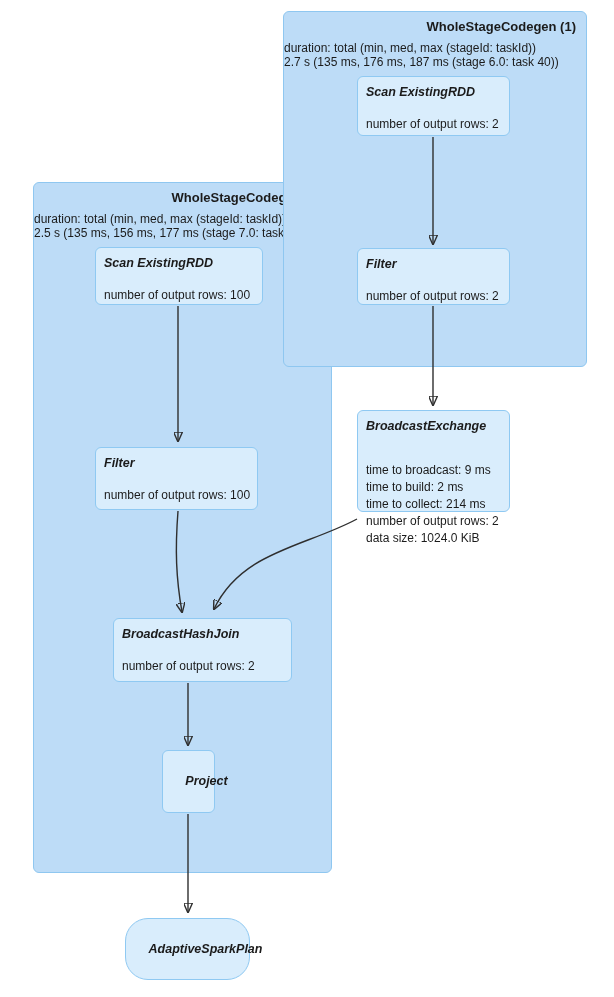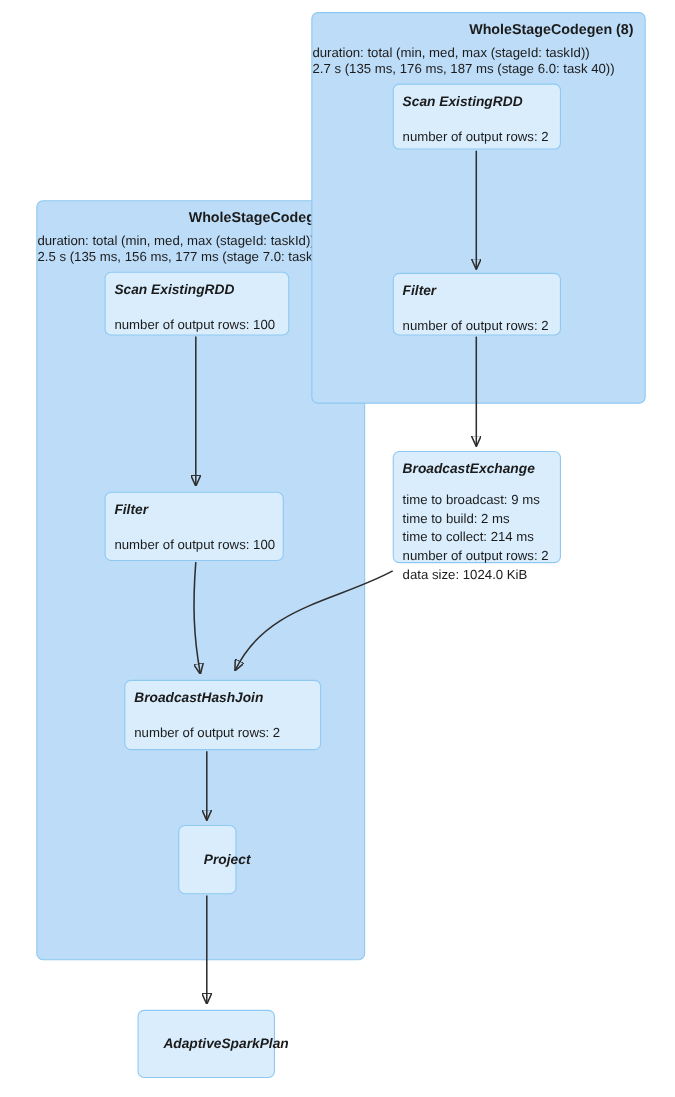--- a/index.html
+++ b/index.html
@@ -29,50 +29,50 @@
   }
   .node{
     position:absolute;background:var(--node-fill);
     border:1px solid var(--node-border);border-radius:6px;box-sizing:border-box;
     z-index:3;font-size:12px;line-height:15px;padding-left:36px;
   }
   .node-pad{padding:8px 8px;}
   .node-title{font-weight:700;font-size:12.5px;white-space:nowrap;font-style:italic;}
   .node-metrics{margin-top:16px;}
   .metric{line-height:17px;white-space:nowrap;}
-  #node-be .node-metrics{margin-top:12px;}
+  #node-be .node-metrics{margin-top:28px;}
   .node-center{display:flex;align-items:center;justify-content:center;}
   #node-scan1{left:357px;top:76px;width:153px;height:60px;}
   #node-filter1{left:357px;top:248px;width:153px;height:57px;}
   #node-be{left:357px;top:410px;width:153px;height:102px;}
   #node-scan2{left:95px;top:247px;width:168px;height:58px;}
   #node-filter2{left:95px;top:447px;width:163px;height:63px;}
   #node-bhj{left:113px;top:618px;width:179px;height:64px;}
   #node-project{left:162px;top:750px;width:53px;height:63px;}
-  #node-asp{left:125px;top:918px;width:125px;height:62px;}
+  #node-asp{left:125px;top:918px;width:125px;height:62px;border-radius:23px;}
   svg.edges{
     position:absolute;left:0;top:0;width:614px;height:997px;z-index:4;pointer-events:none;
   }
   svg.edges path{fill:none;stroke:var(--edge-color);stroke-width:1.4px;}
 </style>
 </head>
 <body>
 
 <div class="canvas">
 
   <div class="cluster" id="cluster-wsc2">
     <div class="cluster-title">WholeStageCodegen (2)</div>
     <div class="cluster-duration">
       <div>duration: total (min, med, max (stageId: taskId))</div>
       <div>2.5 s (135 ms, 156 ms, 177 ms (stage 7.0: task 43))</div>
     </div>
   </div>
 
   <div class="cluster" id="cluster-wsc1">
-    <div class="cluster-title">WholeStageCodegen (8)</div>
+    <div class="cluster-title">WholeStageCodegen (1)</div>
     <div class="cluster-duration">
       <div>duration: total (min, med, max (stageId: taskId))</div>
       <div>2.7 s (135 ms, 176 ms, 187 ms (stage 6.0: task 40))</div>
     </div>
   </div>
 
   <div class="node node-pad" id="node-scan1">
     <div class="node-title">Scan ExistingRDD</div>
     <div class="node-metrics">
       <div class="metric">number of output rows: 2</div>

